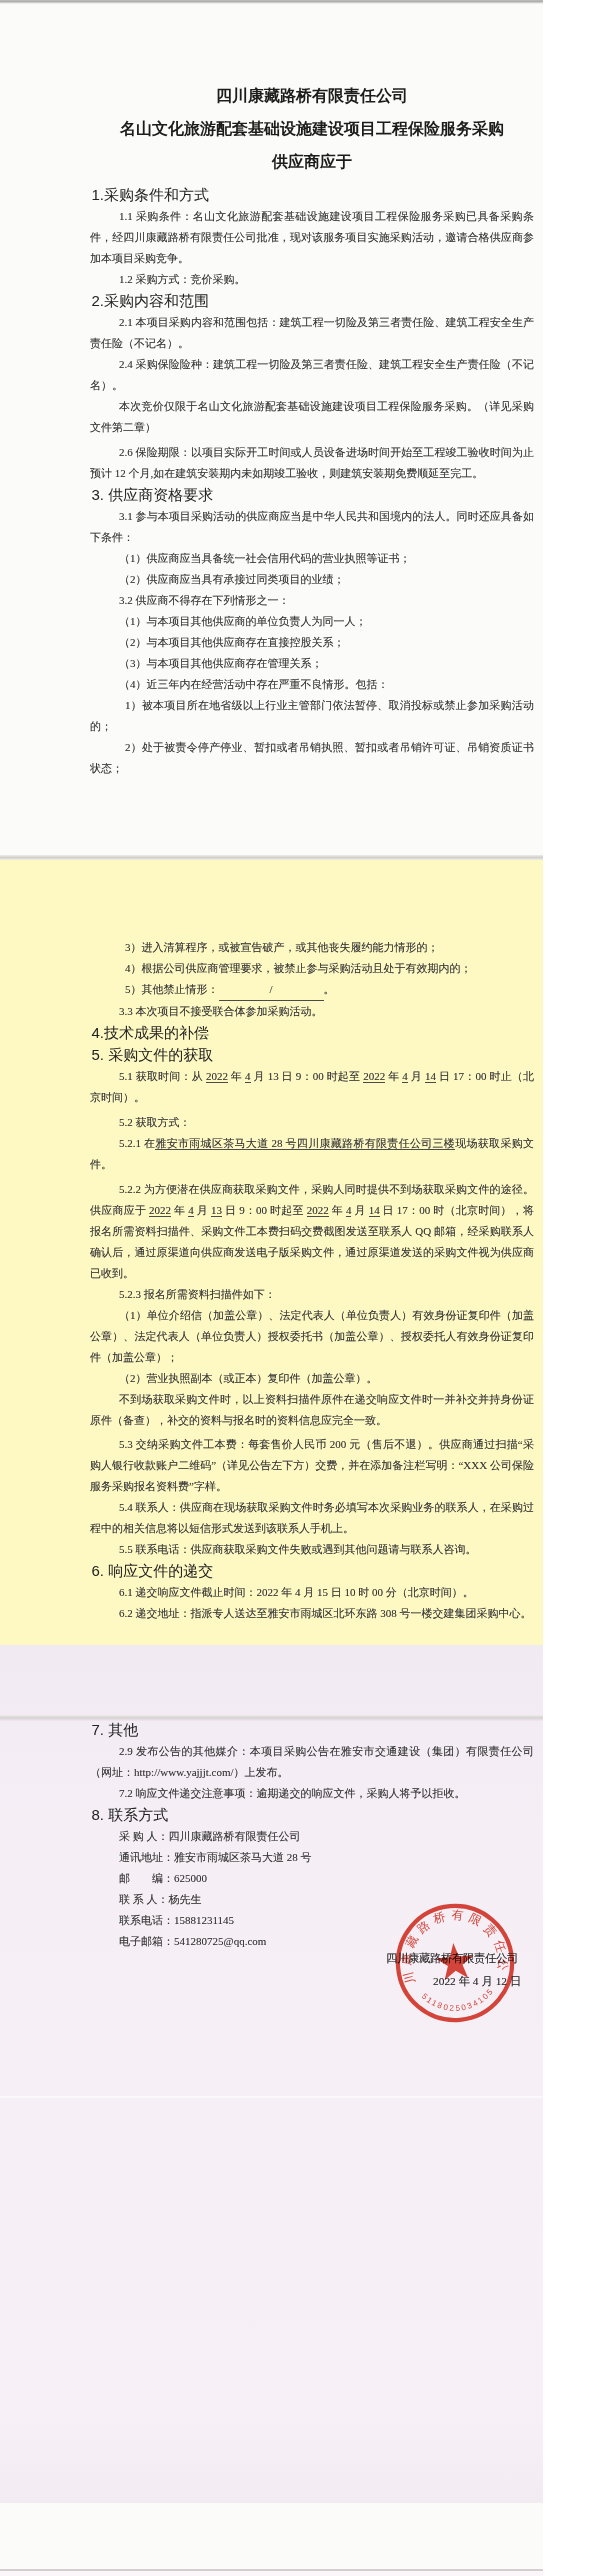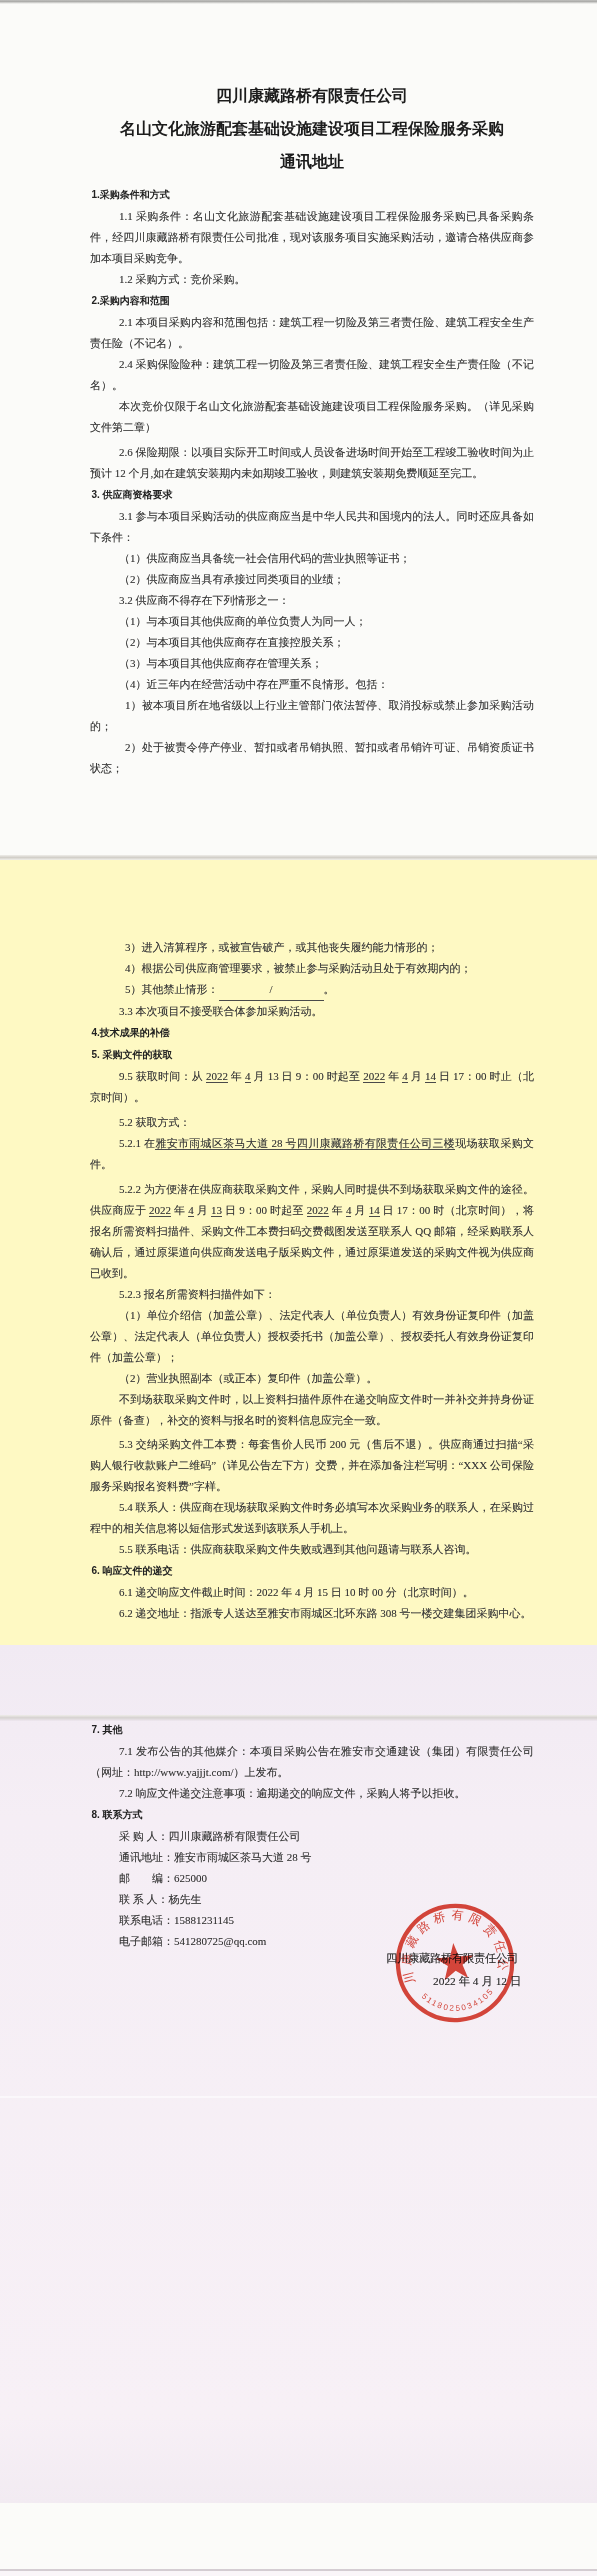--- a/index.html
+++ b/index.html
@@ -1,16 +1,16 @@
 <!DOCTYPE html>
 <html style="font-size:12px"><head>
 <meta charset="utf-8">
 <style>
   html,body{margin:0;padding:0;background:#ffffff;}
-  .canvas{position:relative;width:597px;height:2576px;overflow:hidden;
+  .canvas{position:relative;width:543px;height:2576px;overflow:hidden;
           font-family:"Liberation Serif",serif;color:#363636;background:#fbfbf9;}
   .page{position:absolute;left:0;width:607px;box-sizing:border-box;}
   .p1{top:0;height:859px;background:#fbfbf9;}
   .p2{top:859px;height:858px;background:#fef9c3;}
   .p3{top:1645px;height:858px;
       background:linear-gradient(180deg,#f1eaf3 0%,#f5eef5 20%,#f7f0f6 90%,#f2ebf2 100%);}
   .top-edge{position:absolute;top:0;left:0;width:607px;height:3.8px;z-index:5;
       background:linear-gradient(180deg,#96969410 0%,#969694 20%,#d8d8d6 70%,rgba(232,232,230,0));}
   .sep{position:absolute;left:0;width:607px;z-index:5;}
   .sep1{top:855px;height:5.3px;background:linear-gradient(180deg,#efede9,#d2cfc9 50%,#f0efeb);}
@@ -21,21 +21,21 @@
 
   .content{padding-left:90px;padding-right:73px;box-sizing:border-box;}
   .p1 .content{padding-top:79px;}
   .p2 .content{padding-top:78px;}
   .p3 .content{padding-top:74px;}
 
   .title{text-align:center;font-family:"Liberation Sans",sans-serif;font-weight:bold;
          font-size:16px;line-height:33px;color:#1c1c1c;}
   .title-block{margin-bottom:6px;}
 
-  h2{font-family:"Liberation Sans",sans-serif;font-weight:bold;font-size:10px;
+  h2{font-family:"Liberation Sans",sans-serif;font-weight:normal;font-size:15px;
      line-height:22px;color:#222222;margin:0 0 0 1.5px;}
   p{margin:0;font-size:11px;line-height:21px;text-align:justify;
     text-shadow:0 0 0.3px rgba(70,70,70,.45);}
   p.ind{text-indent:29px;}
   p.ind2{text-indent:35px;}
   p.gap{margin-top:3.8px;}
   .u{border-bottom:1.1px solid #4a4a4a;}
   .blank{display:inline-block;width:105px;border-bottom:1.1px solid #4a4a4a;
          text-align:center;text-indent:0;}
 
@@ -50,21 +50,21 @@
 <body>
 
 <div class="canvas">
   <div class="top-edge"></div>
 
   <div class="page p1">
     <div class="content">
       <div class="title-block">
         <div class="title">四川康藏路桥有限责任公司</div>
         <div class="title">名山文化旅游配套基础设施建设项目工程保险服务采购</div>
-        <div class="title">通讯地址</div>
+        <div class="title">供应商应于</div>
       </div>
       <h2>1.采购条件和方式</h2>
       <p class="ind">1.1 采购条件：名山文化旅游配套基础设施建设项目工程保险服务采购已具备采购条件，经四川康藏路桥有限责任公司批准，现对该服务项目实施采购活动，邀请合格供应商参加本项目采购竞争。</p>
       <p class="ind">1.2 采购方式：竞价采购。</p>
       <h2>2.采购内容和范围</h2>
       <p class="ind">2.1 本项目采购内容和范围包括：建筑工程一切险及第三者责任险、建筑工程安全生产责任险（不记名）。</p>
       <p class="ind">2.4 采购保险险种：建筑工程一切险及第三者责任险、建筑工程安全生产责任险（不记名）。</p>
       <p class="ind">本次竞价仅限于名山文化旅游配套基础设施建设项目工程保险服务采购。（详见采购文件第二章）</p>
       <p class="ind gap">2.6 保险期限：以项目实际开工时间或人员设备进场时间开始至工程竣工验收时间为止预计 12 个月,如在建筑安装期内未如期竣工验收，则建筑安装期免费顺延至完工。</p>
       <h2>3. 供应商资格要求</h2>
@@ -87,21 +87,21 @@
     <div class="content">
       <p class="ind2">3）进入清算程序，或被宣告破产，或其他丧失履约能力情形的；</p>
       <p class="ind2">4）根据公司供应商管理要求，被禁止参与采购活动且处于有效期内的；</p>
       <p class="ind2">
         <span>5）其他禁止情形：</span><span class="blank">/</span><span>。</span>
       </p>
       <p class="ind">3.3 本次项目不接受联合体参加采购活动。</p>
       <h2>4.技术成果的补偿</h2>
       <h2>5. 采购文件的获取</h2>
       <p class="ind">
-        <span>9.5 获取时间：从 </span><span class="u">2022</span><span> 年 </span><span class="u">4</span><span> 月 13 日 9：00 时起至 </span><span class="u">2022</span><span> 年 </span><span class="u">4</span><span> 月 </span><span class="u">14</span><span> 日 17：00 时止（北京时间）。</span>
+        <span>5.1 获取时间：从 </span><span class="u">2022</span><span> 年 </span><span class="u">4</span><span> 月 13 日 9：00 时起至 </span><span class="u">2022</span><span> 年 </span><span class="u">4</span><span> 月 </span><span class="u">14</span><span> 日 17：00 时止（北京时间）。</span>
       </p>
       <p class="ind gap">5.2 获取方式：</p>
       <p class="ind">
         <span>5.2.1 在</span><span class="u">雅安市雨城区茶马大道 28 号四川康藏路桥有限责任公司三楼</span><span>现场获取采购文件。</span>
       </p>
       <p class="ind gap">
         <span>5.2.2 为方便潜在供应商获取采购文件，采购人同时提供不到场获取采购文件的途径。供应商应于 </span><span class="u">2022</span><span> 年 </span><span class="u">4</span><span> 月 </span><span class="u">13</span><span> 日 9：00 时起至 </span><span class="u">2022</span><span> 年 </span><span class="u">4</span><span> 月 </span><span class="u">14</span><span> 日 17：00 时（北京时间），将报名所需资料扫描件、采购文件工本费扫码交费截图发送至联系人 QQ 邮箱，经采购联系人确认后，通过原渠道向供应商发送电子版采购文件，通过原渠道发送的采购文件视为供应商已收到。</span>
       </p>
       <p class="ind">5.2.3 报名所需资料扫描件如下：</p>
       <p class="ind">（1）单位介绍信（加盖公章）、法定代表人（单位负责人）有效身份证复印件（加盖公章）、法定代表人（单位负责人）授权委托书（加盖公章）、授权委托人有效身份证复印件（加盖公章）；</p>
@@ -114,21 +114,21 @@
       <p class="ind">6.1 递交响应文件截止时间：2022 年 4 月 15 日 10 时 00 分（北京时间）。</p>
       <p class="ind">6.2 递交地址：指派专人送达至雅安市雨城区北环东路 308 号一楼交建集团采购中心。</p>
     </div>
   </div>
 
   <div class="sep sep2"></div>
 
   <div class="page p3">
     <div class="content">
       <h2>7. 其他</h2>
-      <p class="ind">7.1 发布公告的其他媒介：本项目采购公告在雅安市交通建设（集团）有限责任公司（网址：http://www.yajjjt.com/）上发布。</p>
+      <p class="ind">2.9 发布公告的其他媒介：本项目采购公告在雅安市交通建设（集团）有限责任公司（网址：http://www.yajjjt.com/）上发布。</p>
       <p class="ind">7.2 响应文件递交注意事项：逾期递交的响应文件，采购人将予以拒收。</p>
       <h2>8. 联系方式</h2>
       <p class="ind">采 购 人：四川康藏路桥有限责任公司</p>
       <p class="ind">通讯地址：雅安市雨城区茶马大道 28 号</p>
       <p class="ind">邮　　编：625000</p>
       <p class="ind">联 系 人：杨先生</p>
       <p class="ind">联系电话：15881231145</p>
       <p class="ind">电子邮箱：541280725@qq.com</p>
     </div>
 

